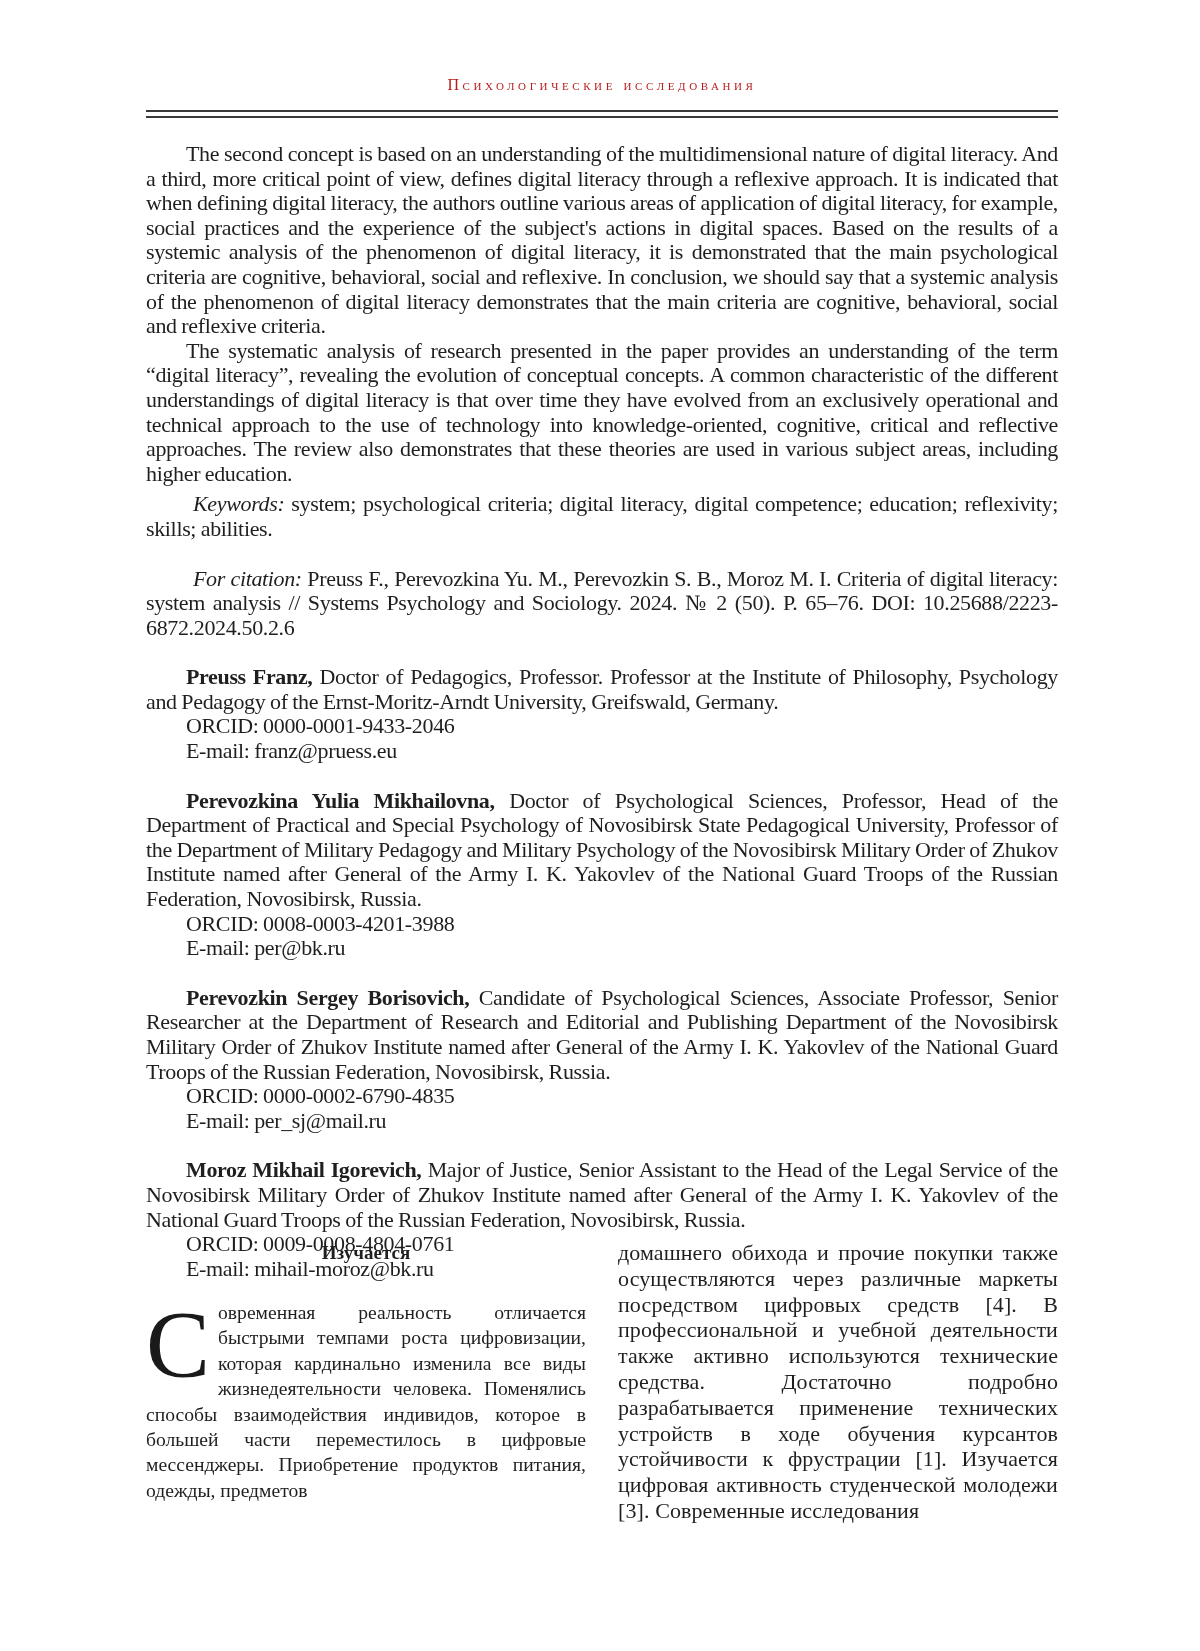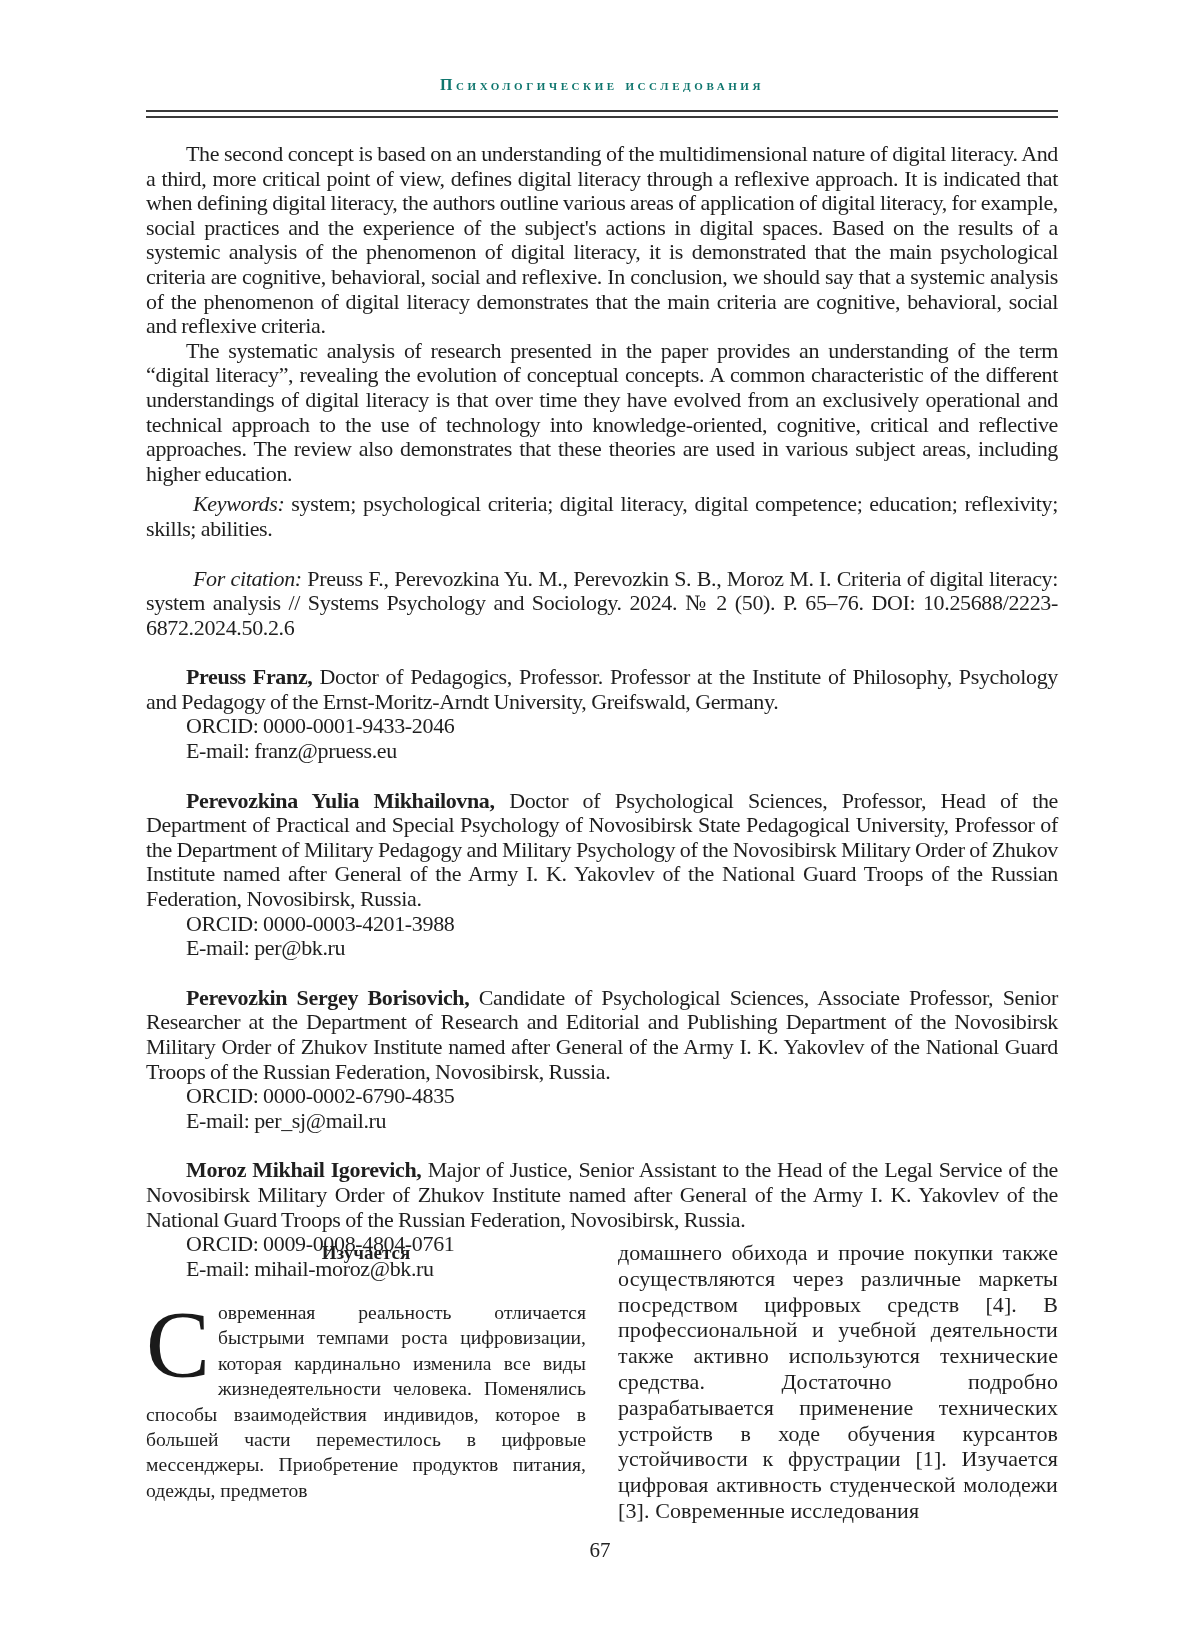--- a/index.html
+++ b/index.html
@@ -1,22 +1,22 @@
 <!DOCTYPE html>
 <html><head>
   <meta charset="utf-8">
   <style>
     html, body { margin: 0; padding: 0; background: #ffffff; }
     body { width: 1200px; height: 1651px; position: relative; overflow: hidden; color: #1f1f1f; }
     .page { position: absolute; left: 0; top: 0; width: 1200px; height: 1651px; }
 
     .running-head {
       position: absolute; left: 146px; top: 76px; width: 912px; text-align: center;
-      font-family: "Liberation Serif", serif; font-size: 16px; font-weight: bold;
-      letter-spacing: 3.6px; font-variant: small-caps; color: #0f766e;
+      font-family: "Liberation Serif", serif; font-size: 16px; font-weight: normal;
+      letter-spacing: 3.6px; font-variant: small-caps; color: #b91c1c;
     }
     .rule { position: absolute; left: 146px; width: 912px; background: #3a3a3a; }
     .rule.r1 { top: 110px; height: 2px; }
     .rule.r2 { top: 116px; height: 2px; }
 
     .abstract {
       position: absolute; left: 146px; top: 142px; width: 912px;
       font-family: "Liberation Serif", serif; font-size: 22px; line-height: 24.6px;
       text-align: justify; letter-spacing: -0.35px; word-spacing: -0.5px;
     }
@@ -64,21 +64,21 @@
     <p>The second concept is based on an understanding of the multidimensional nature of digital literacy. And a third, more critical point of view, defines digital literacy through a reflexive approach. It is indicated that when defining digital literacy, the authors outline various areas of application of digital literacy, for example, social practices and the experience of the subject's actions in digital spaces. Based on the results of a systemic analysis of the phenomenon of digital literacy, it is demonstrated that the main psychological criteria are cognitive, behavioral, social and reflexive. In conclusion, we should say that a systemic analysis of the phenomenon of digital literacy demonstrates that the main criteria are cognitive, behavioral, social and reflexive criteria.</p>
     <p>The systematic analysis of research presented in the paper provides an understanding of the term “digital literacy”, revealing the evolution of conceptual concepts. A common characteristic of the different understandings of digital literacy is that over time they have evolved from an exclusively operational and technical approach to the use of technology into knowledge-oriented, cognitive, critical and reflective approaches. The review also demonstrates that these theories are used in various subject areas, including higher education.</p>
     <p class="kw"><em>Keywords:</em><span> system; psychological criteria; digital literacy, digital competence; education; reflexivity; skills; abilities.</span></p>
     <p class="cit"><em>For citation:</em><span> Preuss F., Perevozkina Yu. M., Perevozkin S. B., Moroz M. I. Criteria of digital literacy: system analysis // Systems Psychology and Sociology. 2024. № 2 (50). P. 65–76. DOI: 10.25688/2223-6872.2024.50.2.6</span></p>
 
     <p class="author"><strong>Preuss Franz,</strong><span> Doctor of Pedagogics, Professor. Professor at the Institute of Philosophy, Psychology and Pedagogy of the Ernst-Moritz-Arndt University, Greifswald, Germany.</span>
       <span class="line">ORCID: 0000-0001-9433-2046</span>
       <span class="line">E-mail: franz@pruess.eu</span></p>
 
     <p class="author"><strong>Perevozkina Yulia Mikhailovna,</strong><span> Doctor of Psychological Sciences, Professor, Head of the Department of Practical and Special Psychology of Novosibirsk State Pedagogical University, Professor of the Department of Military Pedagogy and Military Psychology of the Novosibirsk Military Order of Zhukov Institute named after General of the Army I. K. Yakovlev of the National Guard Troops of the Russian Federation, Novosibirsk, Russia.</span>
-      <span class="line">ORCID: 0000-0003-4201-3988</span>
+      <span class="line">ORCID: 0008-0003-4201-3988</span>
       <span class="line">E-mail: per@bk.ru</span></p>
 
     <p class="author"><strong>Perevozkin Sergey Borisovich,</strong><span> Candidate of Psychological Sciences, Associate Professor, Senior Researcher at the Department of Research and Editorial and Publishing Department of the Novosibirsk Military Order of Zhukov Institute named after General of the Army I. K. Yakovlev of the National Guard Troops of the Russian Federation, Novosibirsk, Russia.</span>
       <span class="line">ORCID: 0000-0002-6790-4835</span>
       <span class="line">E-mail: per_sj@mail.ru</span></p>
 
     <p class="author"><strong>Moroz Mikhail Igorevich,</strong><span> Major of Justice, Senior Assistant to the Head of the Legal Service of the Novosibirsk Military Order of Zhukov Institute named after General of the Army I. K. Yakovlev of the National Guard Troops of the Russian Federation, Novosibirsk, Russia.</span>
       <span class="line">ORCID: 0009-0008-4804-0761</span>
       <span class="line">E-mail: mihail-moroz@bk.ru</span></p>
   </div>
@@ -86,14 +86,13 @@
   <div class="intro-heading">Изучается</div>
 
   <div class="left-body">
     <span class="dropcap">С</span><span>овременная реальность отличается быстрыми темпами роста цифровизации, которая кардинально изменила все виды жизнедеятельности человека. Поменялись способы взаимодействия индивидов, которое в большей части переместилось в цифровые мессенджеры. Приобретение продуктов питания, одежды, предметов</span>
   </div>
 
   <div class="intro-col right">
     <span>домашнего обихода и прочие покупки также осуществляются через различные маркеты посредством цифровых средств [4]. В профессиональной и учебной деятельности также активно используются технические средства. Достаточно подробно разрабатывается применение технических устройств в ходе обучения курсантов устойчивости к фрустрации [1]. Изучается цифровая активность студенческой молодежи [3]. Современные исследования</span>
   </div>
 
-  <div class="page-number">67</div>
 </div>
 
 </body></html>

